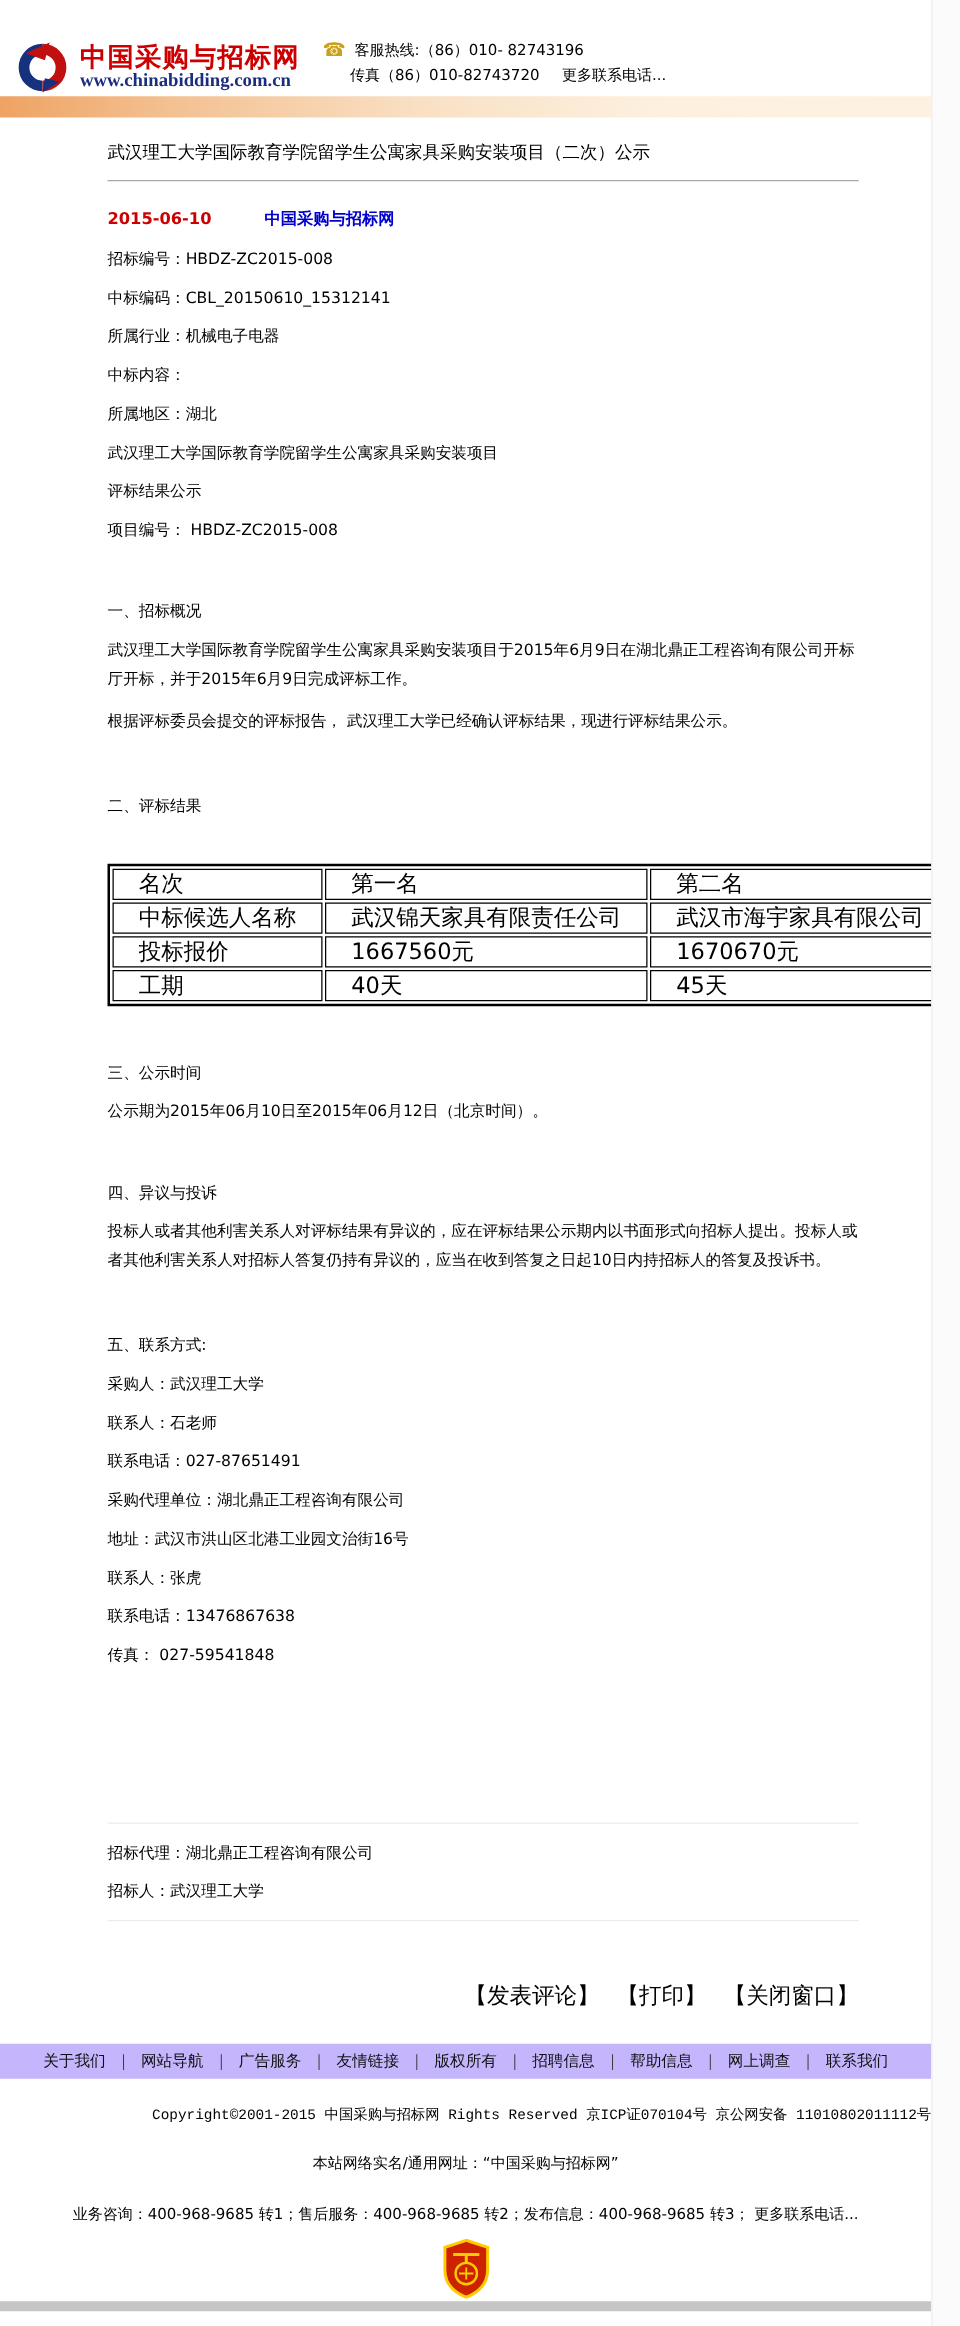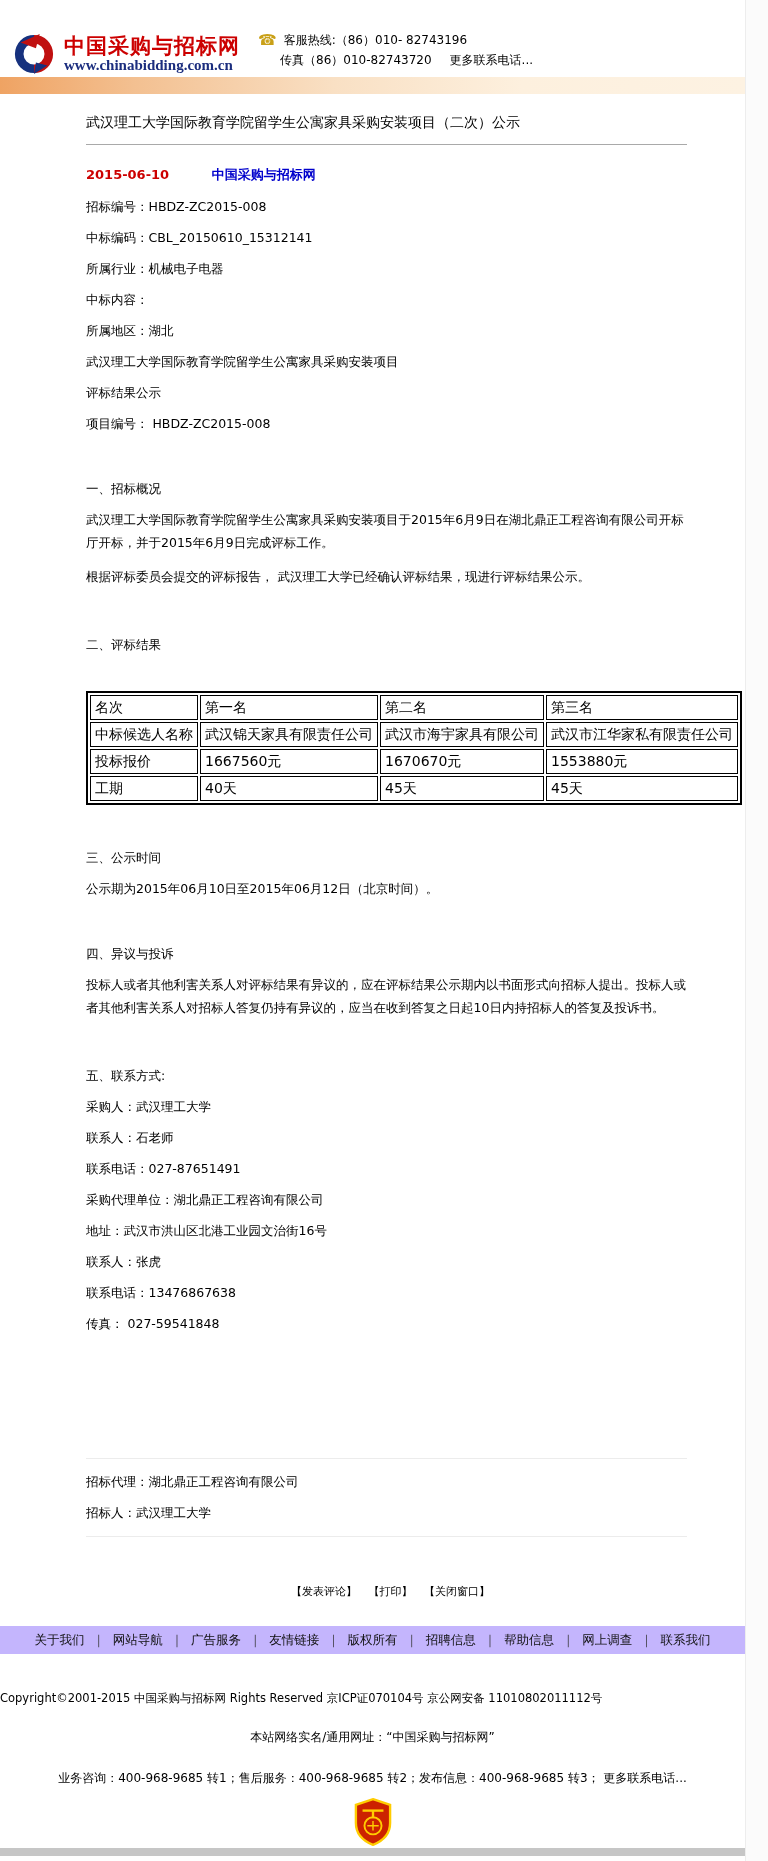--- a/index.html
+++ b/index.html
@@ -51,42 +51,42 @@
   .article p.wrap { line-height:23px; margin-top:11px; }
   .first-p { margin-top:12px; }
   .sec-head { margin-top:48px !important; }
 
   
   table.result {
     margin-top:38px; border-collapse:separate; border-spacing:2px;
     border:2px solid #000; width:601px; background:#fff;
   }
   table.result td {
-    border:1px solid #000; font-size:14px; line-height:17px;
-    padding:3px 4px; white-space:nowrap; overflow:hidden;
+    border:1px solid #000; font-size:18px; line-height:17px;
+    padding:3px 20px; white-space:nowrap; overflow:hidden;
   }
   .after-table { margin-top:44px !important; }
 
   .soft-rule1 { margin-top:126px; border-top:1px solid #ececec; }
   .soft-rule2 { margin-top:15px; border-top:1px solid #ececec; }
   .tail-p1 { margin-top:13px; }
   .tail-p2 { margin-top:13px; }
 
-  .actions { margin-top:47px; text-align:center; font-size:11px; }
+  .actions { margin-top:47px; text-align:right; font-size:18px; }
   .actions a { color:#000; text-decoration:none; margin-left:8px; }
 
   
   .foot-nav {
     margin-top:27px; width:745px; height:28px; background:#c4b5fd;
     text-align:center; font-size:12.5px; line-height:28px; white-space:nowrap;
   }
   .foot-nav a { color:#111; text-decoration:none; margin:0 6px; }
   .foot-nav .sep { color:#333; margin:0 2px; }
 
-  .copyright { margin-top:37px; text-align:left; font-size:11.5px; width:745px; }
+  .copyright { margin-top:21px; text-align:right; font-size:11.5px; width:745px;font-family:Liberation Mono, monospace; }
   .alias     { margin-top:23px; text-align:center; font-size:12px;  width:745px; }
   .service   { margin-top:24px; text-align:center; font-size:12px;  width:745px; }
 
   .badge-wrap { margin-top:11px; width:745px; text-align:center; height:48px; }
   .bottom-bar { margin-top:2px; width:745px; height:8px; background:#c6c6c6; }
 </style>
 </head>
 <body>
 
 <div class="scroll-strip"></div>

